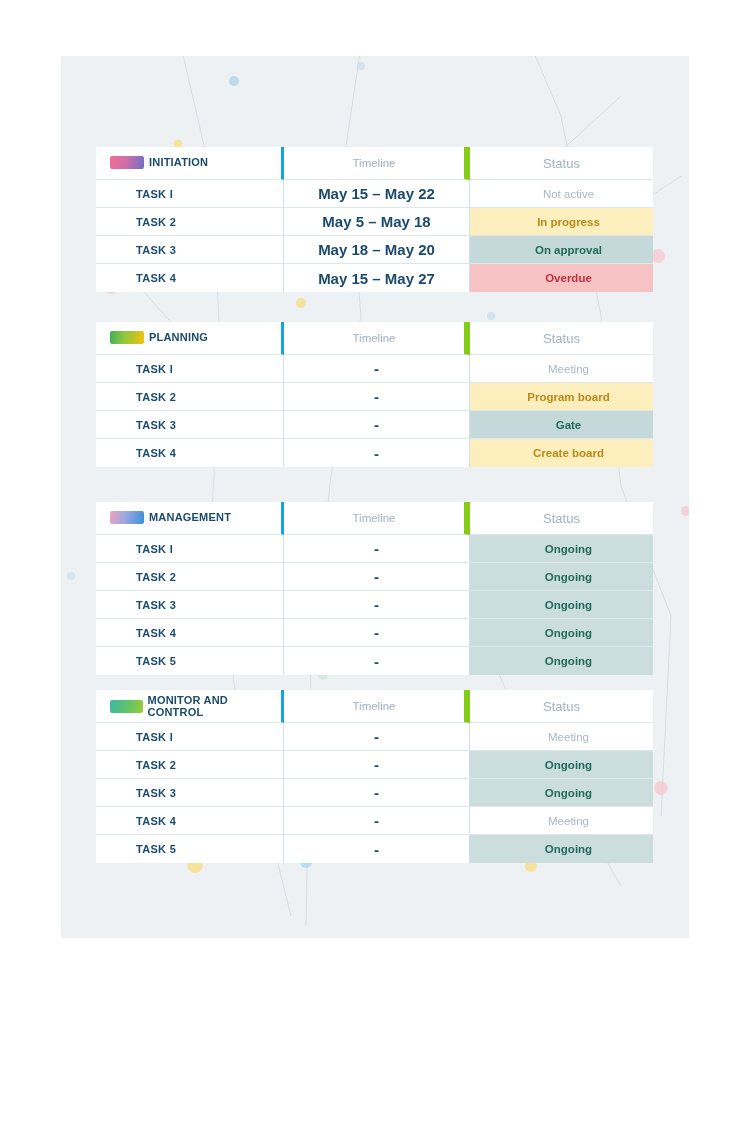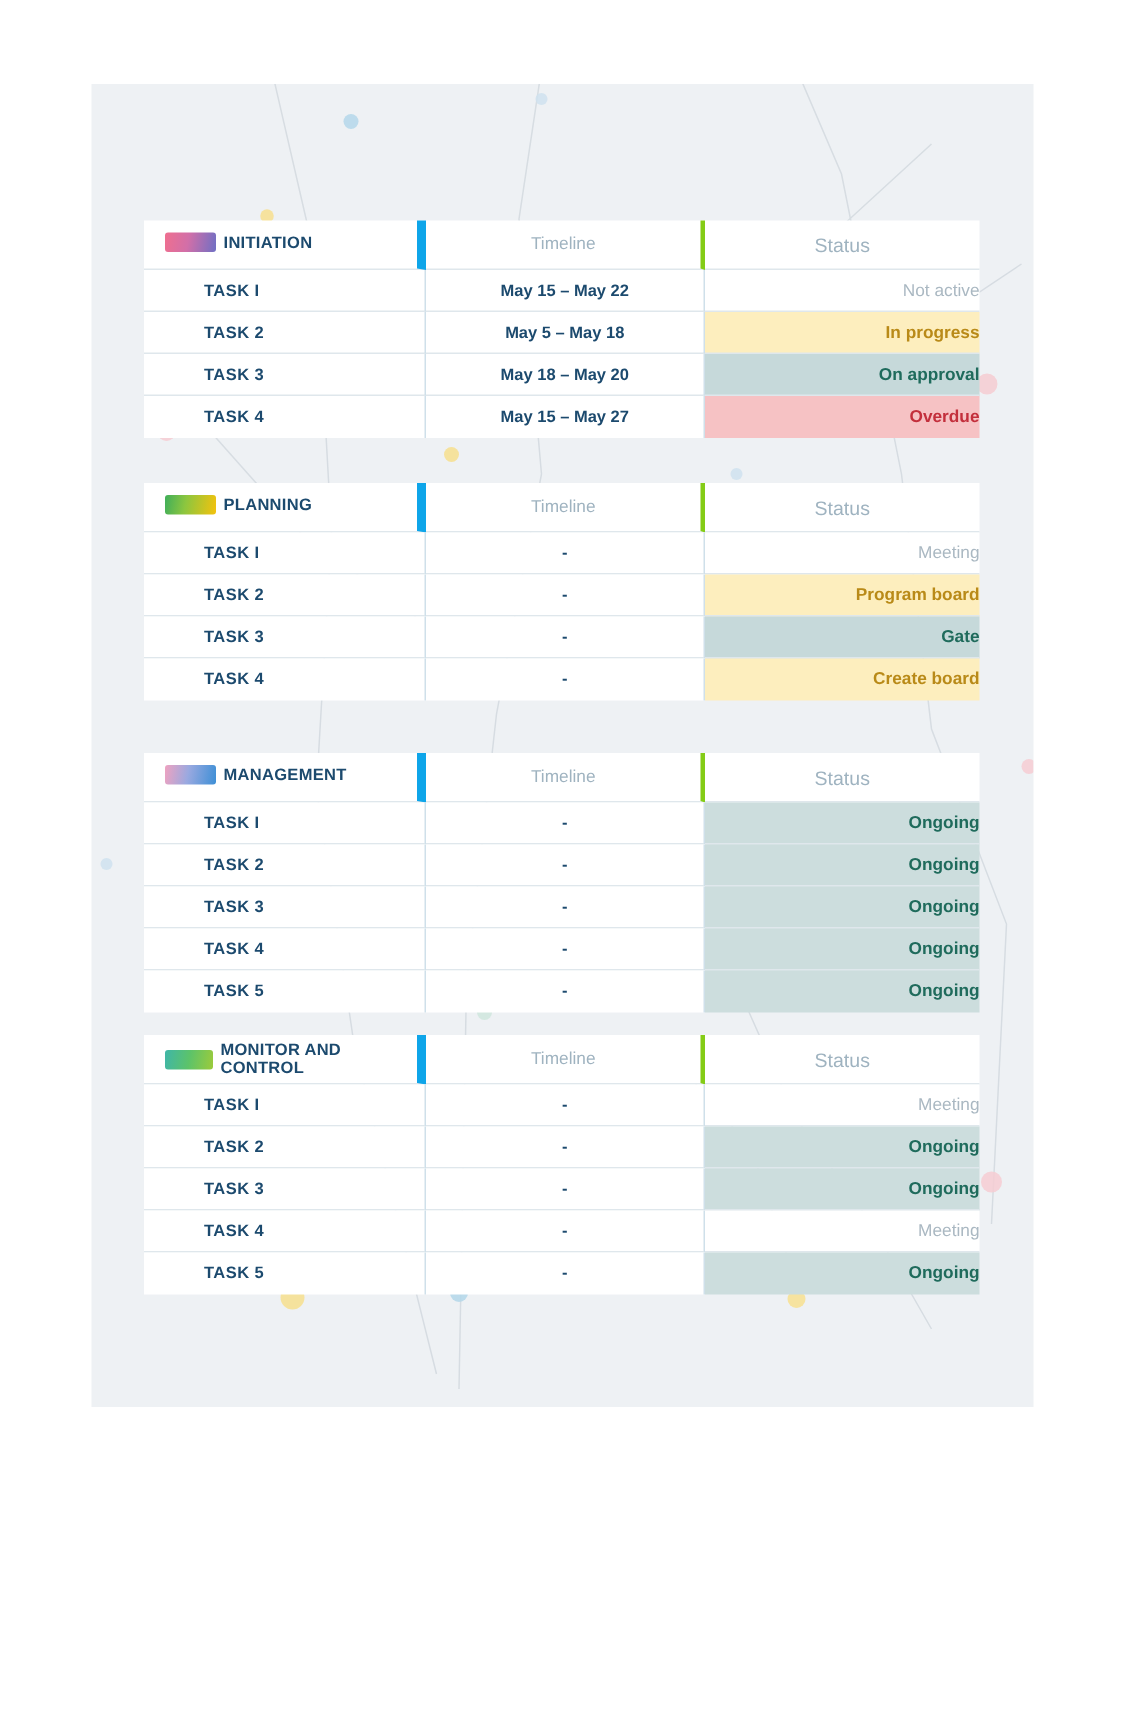--- a/index.html
+++ b/index.html
@@ -74,29 +74,29 @@
   .tbl thead th {
     height: 33px;
     border-bottom: 1px solid #dfe7ec;
   }
   .tbl thead th.h-task {
     text-align: left;
     font-weight: 600;
     font-size: 11px;
     letter-spacing: 0.2px;
     color: #1c4a6e;
-    border-right: 6px solid #0ea5e9;
+    border-right: 3px solid #0ea5e9;
   }
   .tbl thead th.h-mid {
     text-align: center;
     font-weight: 400;
     font-size: 11.5px;
     color: #9fb3c0;
     padding: 0;
-    border-right: 3px solid #84cc16;
+    border-right: 6px solid #84cc16;
   }
   .tbl thead th.h-last {
     text-align: center;
     font-weight: 400;
     font-size: 13px;
     color: #9fb3c0;
     padding: 0;
   }
 
   
@@ -105,27 +105,27 @@
     font-weight: 600;
     font-size: 11px;
     letter-spacing: 0.3px;
     color: #1c4a6e;
     border-right: 1px solid #cfe0ea;
     padding-left: 40px;
   }
   .tbl tbody td.c2 {
     text-align: center;
     padding: 0;
-    font-size: 11px;
+    font-size: 15px;
     font-weight: 600;
     color: #1c4a6e;
     border-right: 1px solid #cfe0ea;
   }
   .tbl tbody td.c3 {
-    text-align: right;
+    text-align: center;
     padding-left: 14px;
     font-size: 11.5px;
   }
   .tbl tbody tr:last-child td { border-bottom: none; }
 
   
   .st-neutral { background:#ffffff !important; color:#aab8c2 !important; }
   .st-yellow  { background:#fdeebe !important; color:#b98a18 !important; font-weight:600; }
   .st-teal    { background:#c6d9da !important; color:#1f6b5c !important; font-weight:600; }
   .st-red     { background:#f6c2c4 !important; color:#c32f3c !important; font-weight:600;margin-top:28px; }

